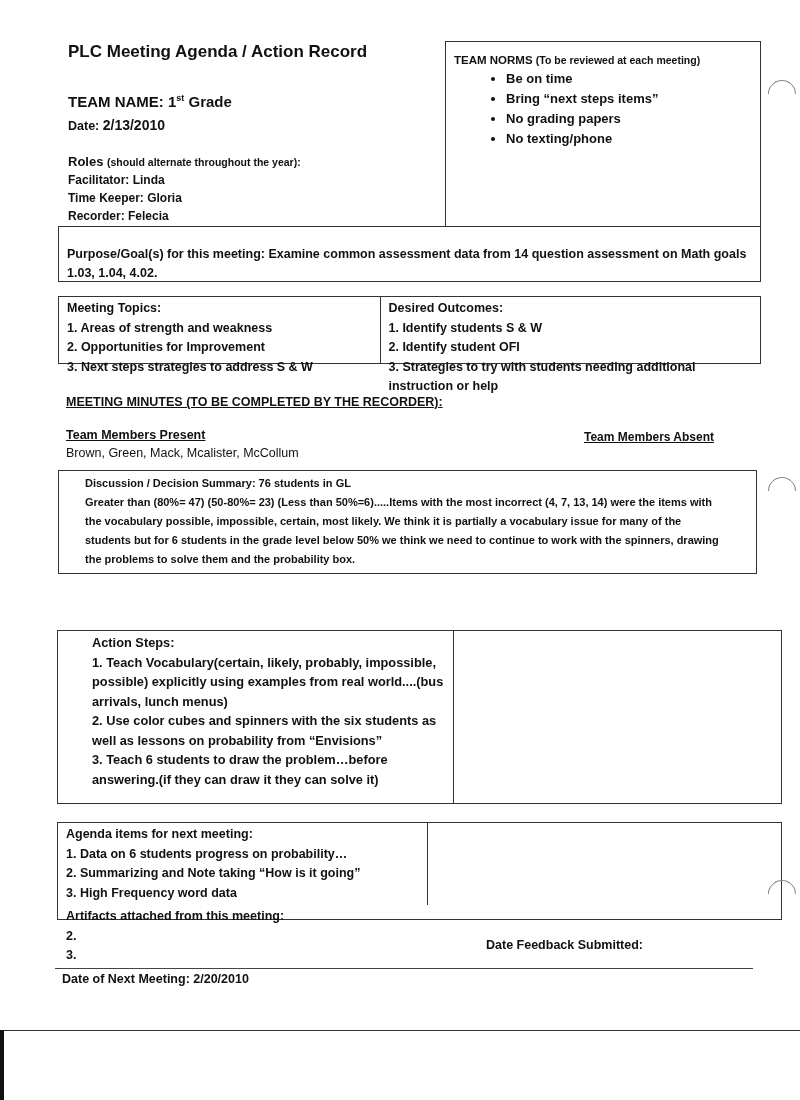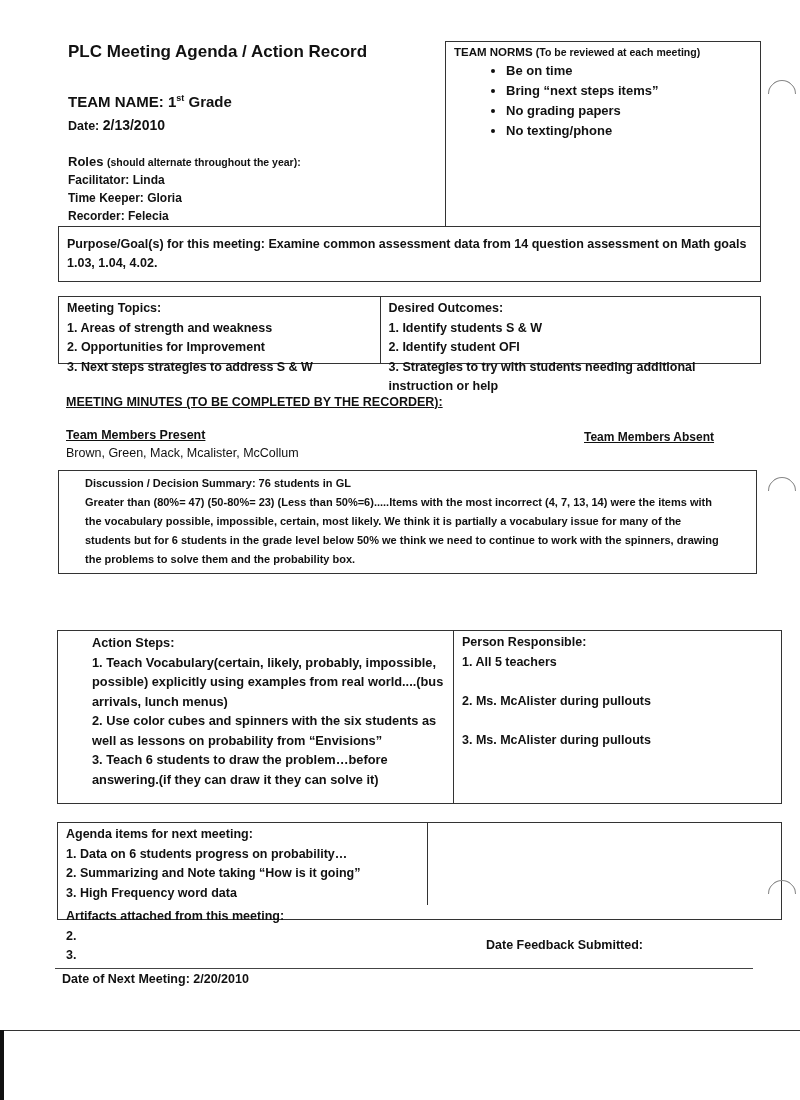--- a/index.html
+++ b/index.html
@@ -9,24 +9,24 @@
   }
   .abs { position: absolute; }
   .title { left: 68px; top: 42px; font-size: 17px; font-weight: bold; }
   .team { left: 68px; top: 93px; font-size: 15px; font-weight: bold; }
   .team sup { font-size: 9px; }
   .date { left: 68px; top: 117px; font-size: 14px; font-weight: bold; }
   .date .lbl { font-size: 12.5px; }
   .roles { left: 68px; top: 153px; font-size: 12px; font-weight: bold; line-height: 18px; }
   .roles .sub { font-size: 10.5px; }
   .box { position: absolute; border: 1.3px solid #333; box-sizing: border-box; }
-  .norms { left: 445px; top: 41px; width: 316px; height: 186px; padding: 4px 8px; font-size: 11.5px; font-weight: bold; }
+  .norms { left: 445px; top: 41px; width: 316px; height: 186px; padding: 12px 8px; font-size: 11.5px; font-weight: bold; }
   .norms .sub { font-size: 10.5px; }
   .norms ul { margin: 3px 0 0 0; padding-left: 52px; font-size: 13px; line-height: 20px; }
-  .purpose { left: 58px; top: 226px; width: 703px; height: 56px; padding: 8px 8px; font-size: 12.5px; font-weight: bold; line-height: 19px; }
+  .purpose { left: 58px; top: 226px; width: 703px; height: 56px; padding: 18px 8px; font-size: 12.5px; font-weight: bold; line-height: 19px; }
   .topics { left: 58px; top: 296px; width: 703px; height: 68px; display: flex; }
   .col { box-sizing: border-box; padding: 2px 8px; font-size: 12.5px; font-weight: bold; line-height: 19.5px; }
   .topics .col:first-child { width: 369px; border-right: 1.3px solid #333; }
   .minutes-h { left: 66px; top: 395px; font-size: 12.5px; font-weight: bold; text-decoration: underline; }
   .present-h { left: 66px; top: 428px; font-size: 12.5px; font-weight: bold; text-decoration: underline; }
   .present-v { left: 66px; top: 446px; font-size: 12.5px; }
   .absent-h { left: 584px; top: 430px; font-size: 12px; font-weight: bold; text-decoration: underline; }
   .discussion { left: 58px; top: 470px; width: 699px; height: 104px; padding: 3px 26px; font-size: 11px; font-weight: bold; line-height: 19px; }
   .actions { left: 57px; top: 630px; width: 725px; height: 174px; display: flex; padding-left: 26px; }
   .actions .col:first-child { width: 370px; border-right: 1.3px solid #333; font-size: 12.8px; }
@@ -93,26 +93,20 @@
   <div>Greater than (80%=  47) (50-80%= 23) (Less than 50%=6).....Items with the most incorrect (4, 7, 13, 14) were the items with the vocabulary possible, impossible, certain, most likely.  We think it is partially a vocabulary issue for many of the students but for 6 students in the grade level below 50% we think we need to continue to work with the spinners, drawing the problems to solve them and the probability box.</div>
 </div>
 
 <div class="box actions">
   <div class="col">
     <div>Action Steps:</div>
     <div>1. Teach Vocabulary(certain, likely, probably, impossible, possible) explicitly using examples from real world....(bus arrivals, lunch menus)</div>
     <div>2.  Use color cubes and spinners with the six students as well as lessons on probability from “Envisions”</div>
     <div>3.  Teach 6 students to draw the problem…before answering.(if they can draw it they can solve it)</div>
   </div>
-  <div class="col">
-    <div>Person Responsible:</div>
-    <div class="pr-item">1.  All 5 teachers</div>
-    <div class="pr-item">2. Ms. McAlister during pullouts</div>
-    <div class="pr-item">3. Ms. McAlister during pullouts</div>
-  </div>
 </div>
 
 <div class="box agenda">
   <div class="col">
     <div>Agenda items for next meeting:</div>
     <div>1. Data on 6 students progress on probability…</div>
     <div>2. Summarizing and Note taking “How is it going”</div>
     <div>3. High Frequency word data</div>
   </div>
   <div class="col">

